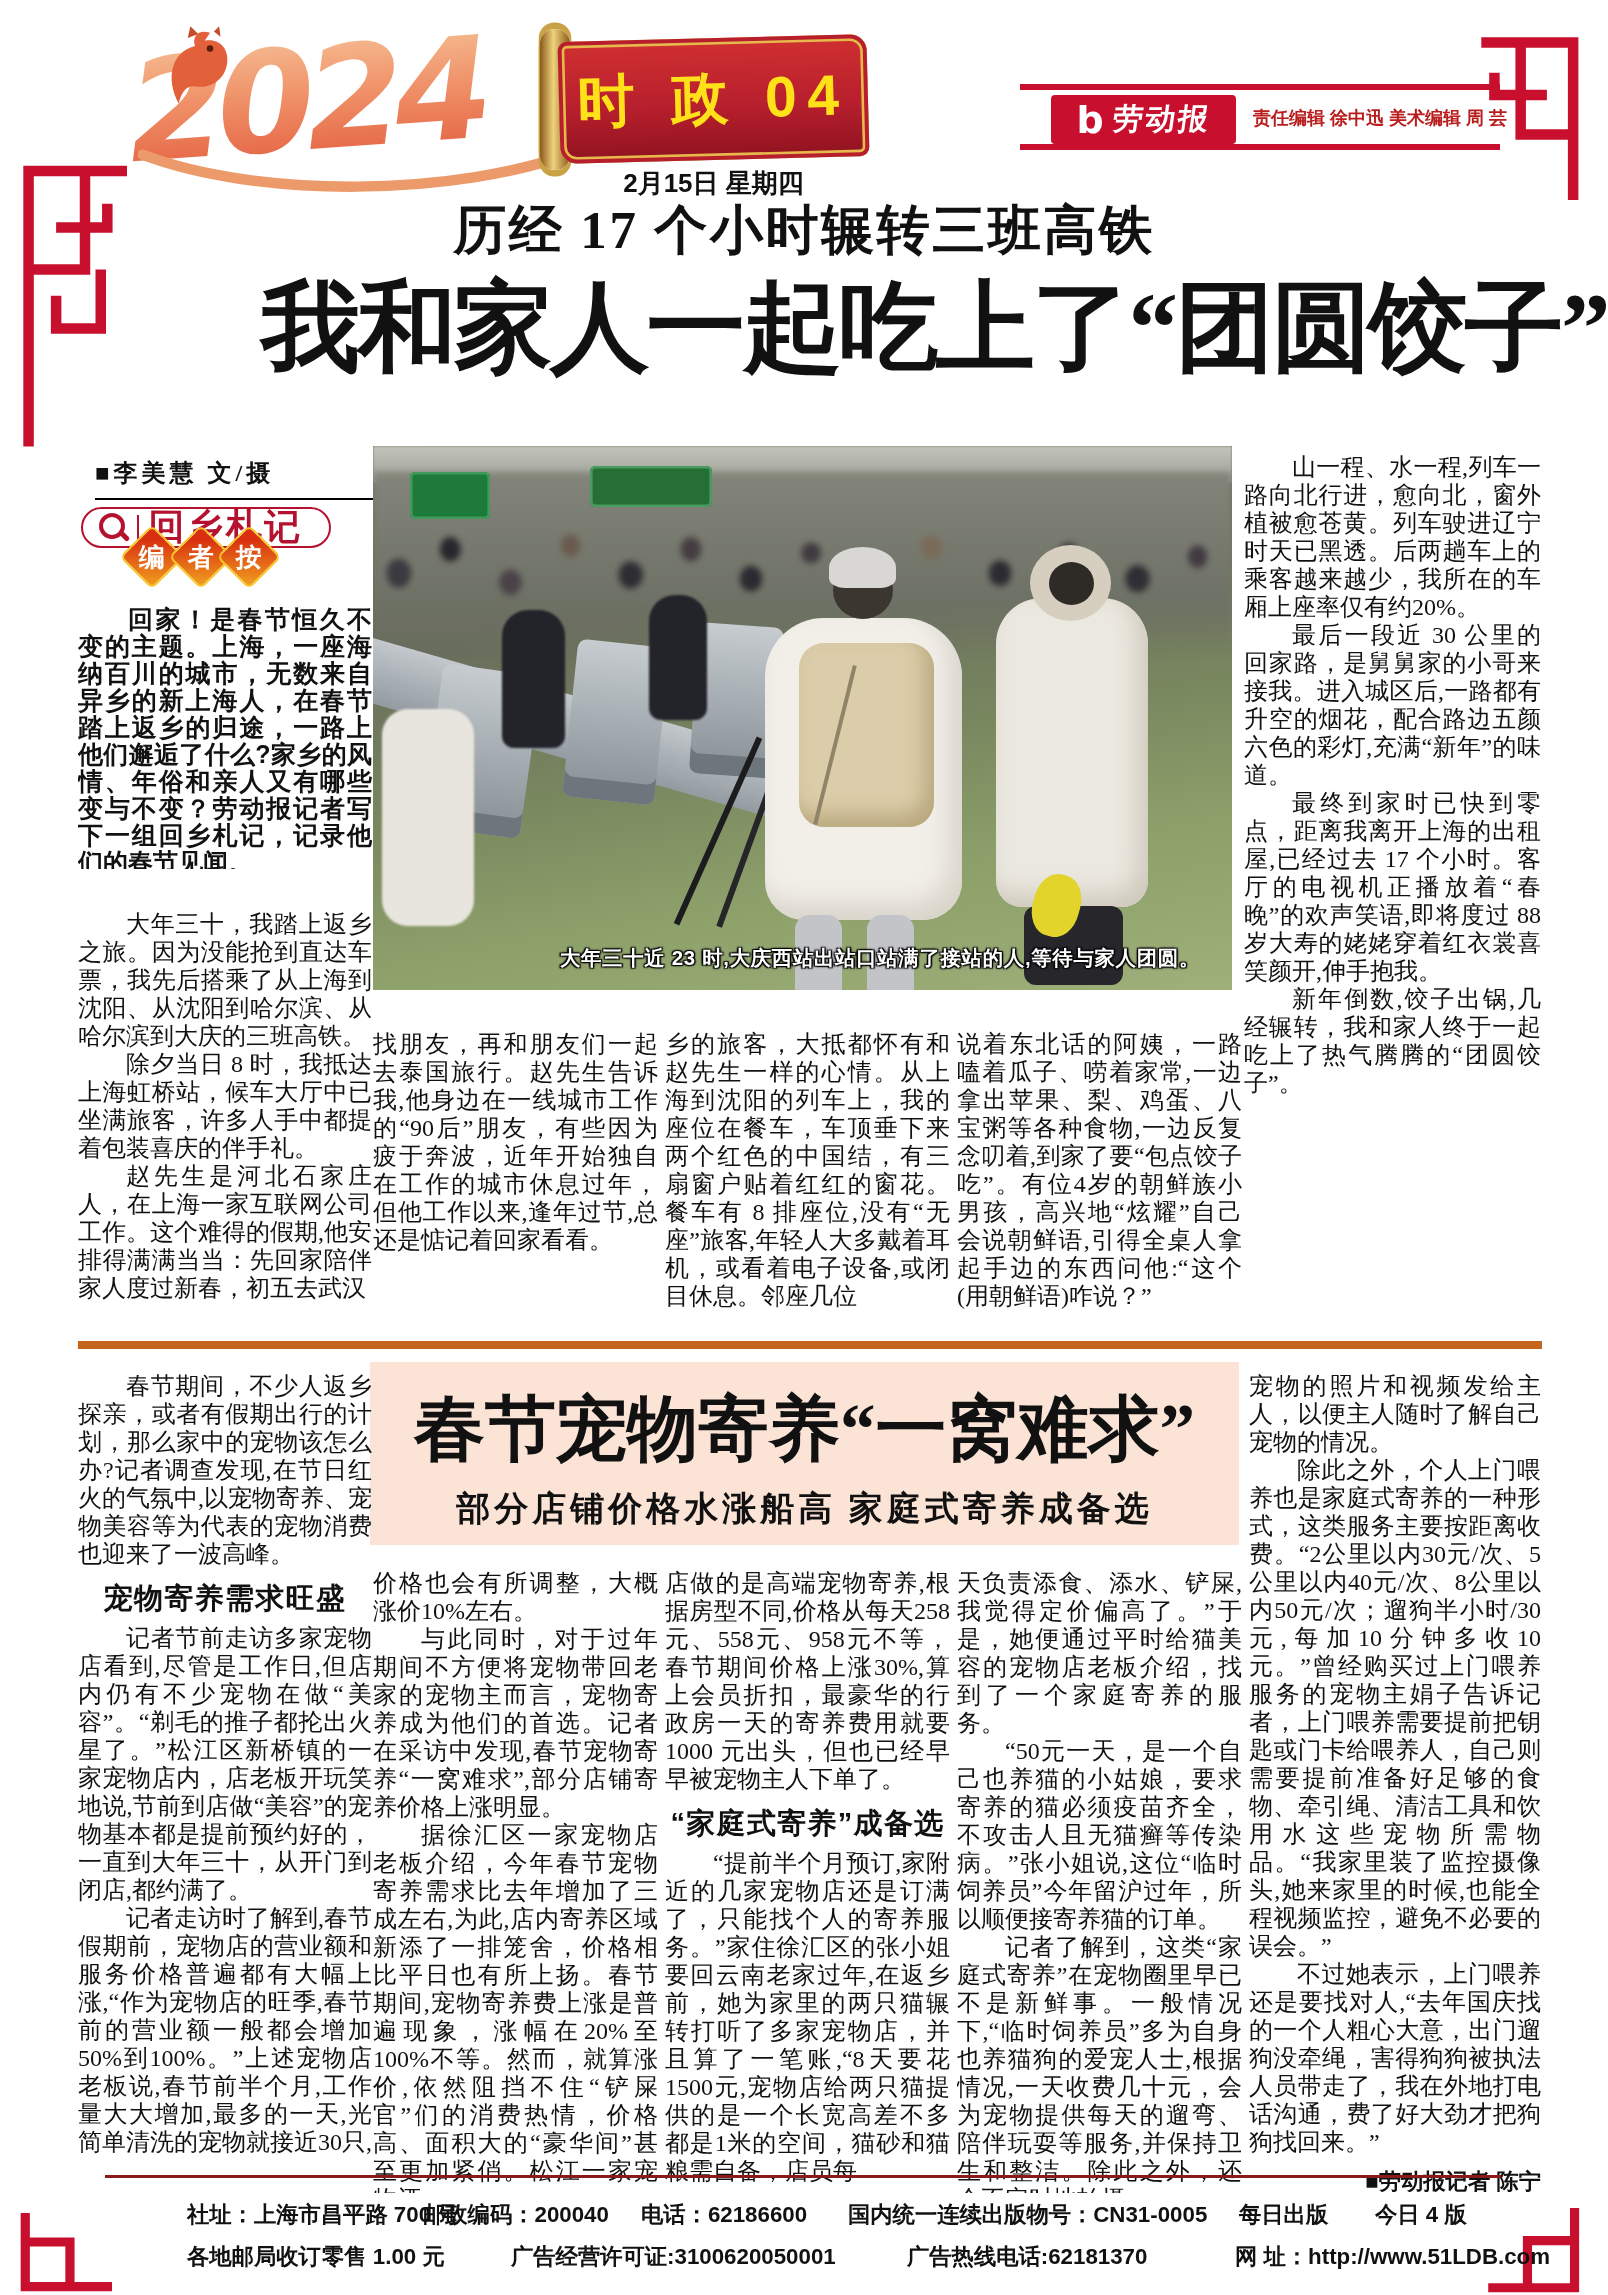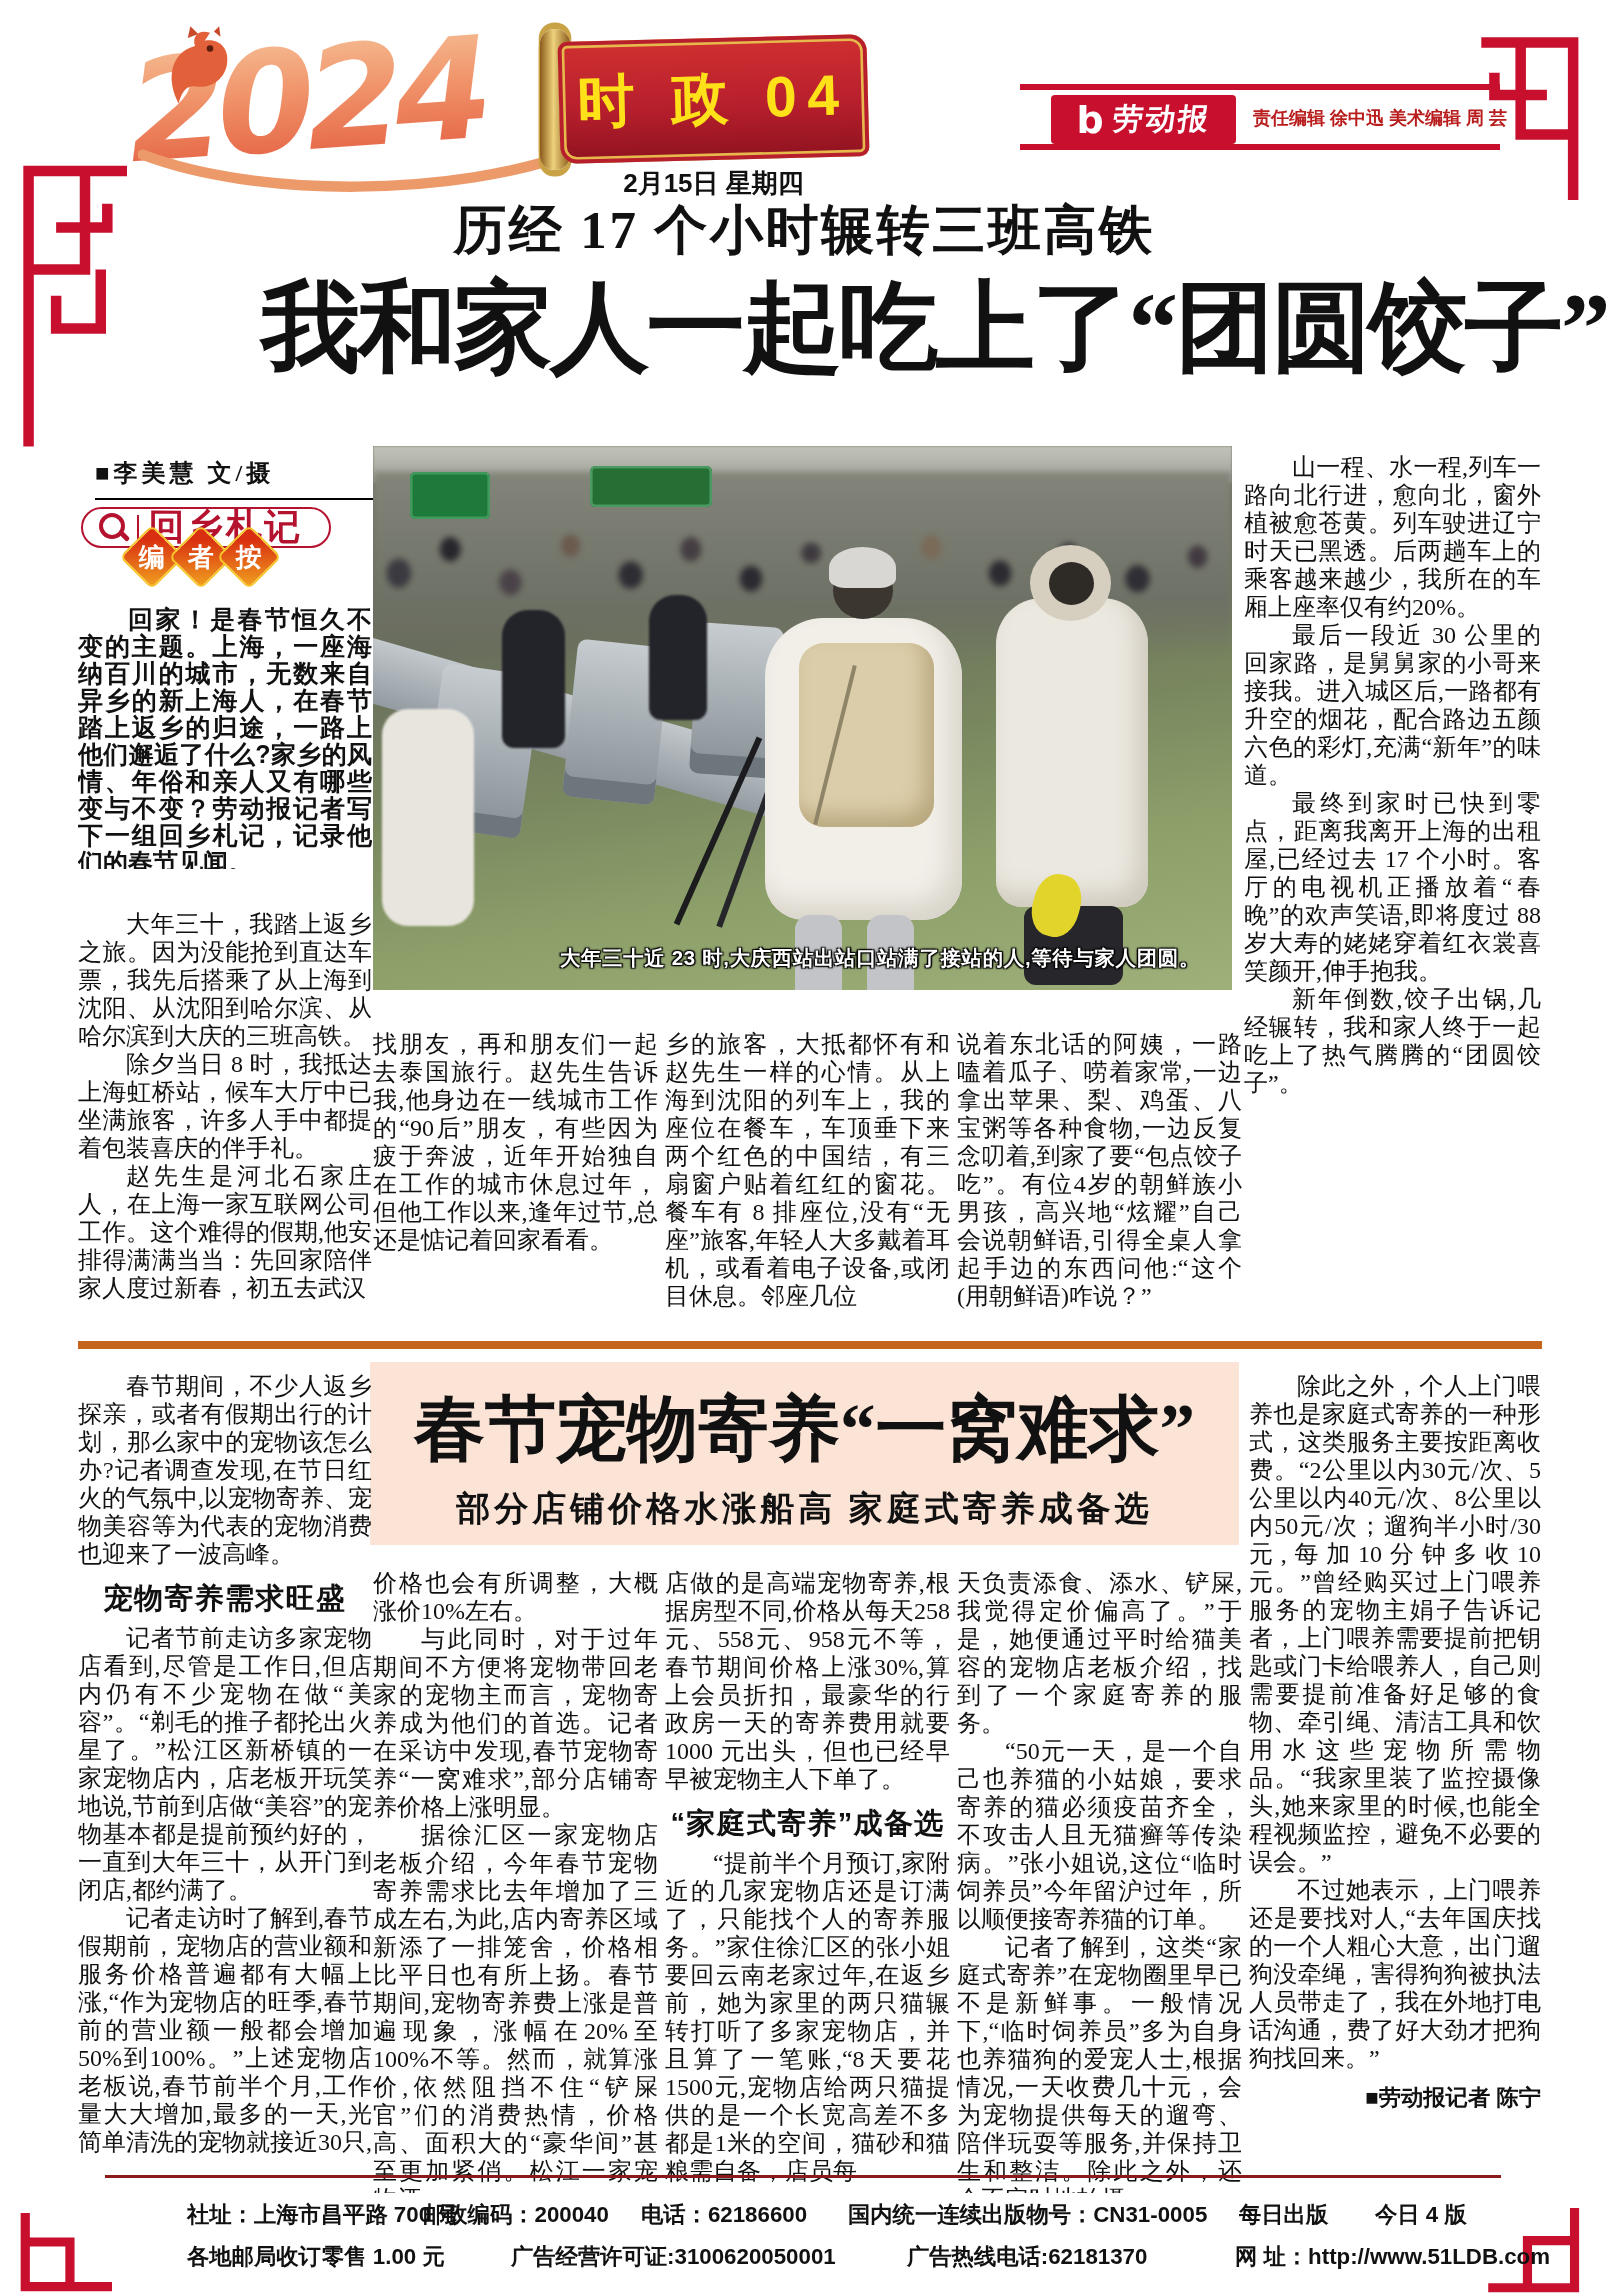--- a/index.html
+++ b/index.html
@@ -353,20 +353,21 @@
     <p class="noindent">店做的是高端宠物寄养,根据房型不同,价格从每天258元、558元、958元不等，春节期间价格上涨30%,算上会员折扣，最豪华的行政房一天的寄养费用就要 1000 元出头，但也已经早早被宠物主人下单了。</p>
     <h3>“家庭式寄养”成备选</h3>
     <p>“提前半个月预订,家附近的几家宠物店还是订满了，只能找个人的寄养服务。”家住徐汇区的张小姐要回云南老家过年,在返乡前，她为家里的两只猫辗转打听了多家宠物店，并且算了一笔账,“8天要花1500元,宠物店给两只猫提供的是一个长宽高差不多都是1米的空间，猫砂和猫粮需自备，店员每</p>
   </div>
 <div id="a2-col4" class="col">
     <p class="noindent">天负责添食、添水、铲屎,我觉得定价偏高了。”于是，她便通过平时给猫美容的宠物店老板介绍，找到了一个家庭寄养的服务。</p>
     <p>“50元一天，是一个自己也养猫的小姑娘，要求寄养的猫必须疫苗齐全，不攻击人且无猫癣等传染病。”张小姐说,这位“临时饲养员”今年留沪过年，所以顺便接寄养猫的订单。</p>
     <p>记者了解到，这类“家庭式寄养”在宠物圈里早已不是新鲜事。一般情况下,“临时饲养员”多为自身也养猫狗的爱宠人士,根据情况,一天收费几十元，会为宠物提供每天的遛弯、陪伴玩耍等服务,并保持卫生和整洁。除此之外，还会不定时地拍摄</p>
   </div>
 <div id="a2-col5" class="col">
+    <p class="noindent">宠物的照片和视频发给主人，以便主人随时了解自己宠物的情况。</p>
     <p>除此之外，个人上门喂养也是家庭式寄养的一种形式，这类服务主要按距离收费。“2公里以内30元/次、5公里以内40元/次、8公里以内50元/次；遛狗半小时/30元,每加10分钟多收10元。”曾经购买过上门喂养服务的宠物主娟子告诉记者，上门喂养需要提前把钥匙或门卡给喂养人，自己则需要提前准备好足够的食物、牵引绳、清洁工具和饮用水这些宠物所需物品。“我家里装了监控摄像头,她来家里的时候,也能全程视频监控，避免不必要的误会。”</p>
     <p>不过她表示，上门喂养还是要找对人,“去年国庆找的一个人粗心大意，出门遛狗没牵绳，害得狗狗被执法人员带走了，我在外地打电话沟通，费了好大劲才把狗狗找回来。”</p>
     <p class="sig">■劳动报记者 陈宁</p>
   </div>
 
 <div id="footer-rule"></div>
 <span class="fitem frow1" id="f-r1c1">社址：上海市昌平路 700 号</span>
 <span class="fitem frow1" id="f-r1c2">邮政编码：200040</span>
 <span class="fitem frow1" id="f-r1c3">电话：62186600</span>
 <span class="fitem frow1" id="f-r1c4">国内统一连续出版物号：CN31-0005</span>

